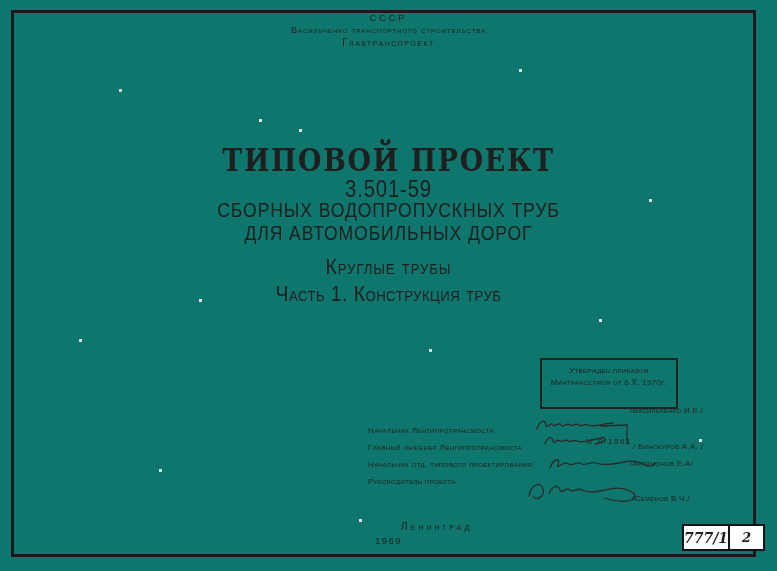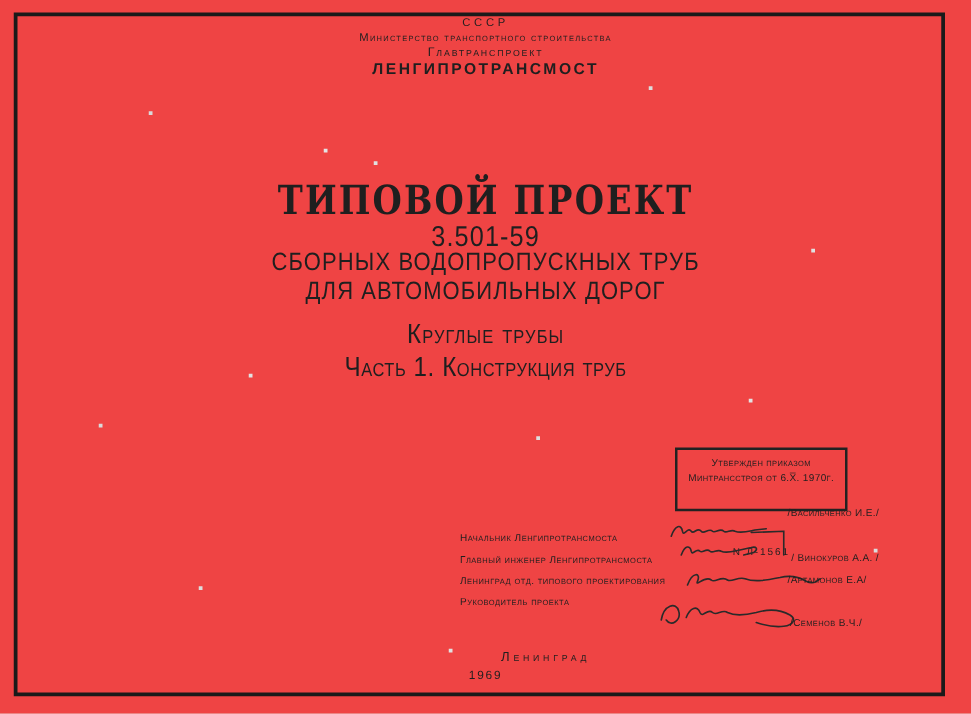--- a/index.html
+++ b/index.html
@@ -1,17 +1,17 @@
 <!DOCTYPE html>
 <html><head>
 <meta charset="utf-8">
 <style>
   html,body{margin:0;padding:0;background:#e8e8e4;}
   .page{
-    position:relative;width:777px;height:571px;background:#ef4444;
+    position:relative;width:777px;height:571px;background:#0f766e;
     font-family:"Liberation Sans", sans-serif;color:#1f1f1f;overflow:hidden;
   }
   .frame{
     position:absolute;left:11px;top:10px;width:739px;height:541px;
     border:3px solid #1a1a1a;box-sizing:content-box;
   }
   .c{position:absolute;left:0;width:777px;text-align:center;white-space:nowrap;}
   .sc{font-variant:small-caps;}
   .cond{transform:scaleX(0.88);transform-origin:50% 50%;}
 
@@ -63,52 +63,55 @@
       360px 520px 0 1px #e1e1e1, 600px 320px 0 1px #e3e3e3, 260px 120px 0 1px #e4e4e4;}
 </style>
 </head>
 <body>
 
 <div class="page">
   <div class="frame"></div>
   <div class="noise"></div>
 
   <div class="c h1">СССР</div>
-  <div class="c h2 sc">Министерство транспортного строительства</div>
+  <div class="c h2 sc">Васильченко транспортного строительства</div>
   <div class="c h3 sc">Главтранспроект</div>
-  <div class="c h4">ЛЕНГИПРОТРАНСМОСТ</div>
 
   <div class="c t-main">ТИПОВОЙ ПРОЕКТ</div>
   <div class="c t-num cond">3.501-59</div>
   <div class="c t-l2 cond">СБОРНЫХ ВОДОПРОПУСКНЫХ ТРУБ</div>
   <div class="c t-l3 cond">ДЛЯ АВТОМОБИЛЬНЫХ ДОРОГ</div>
   <div class="c t-s1 sc cond">Круглые трубы</div>
   <div class="c t-s2 sc cond">Часть 1. Конструкция труб</div>
 
   <div class="stamp sc">
     <div>Утвержден приказом</div>
     <div>Минтрансстроя от 6.X̅. 1970г.</div>
     <div class="num">N Л-1561</div>
   </div>
 
   <div class="sig-label sc r1">Начальник Ленгипротрансмоста</div>
   <div class="sig-label sc r2">Главный инженер Ленгипротрансмоста</div>
-  <div class="sig-label sc r3">Ленинград отд. типового проектирования</div>
+  <div class="sig-label sc r3">Начальник отд. типового проектирования</div>
   <div class="sig-label sc r4">Руководитель проекта</div>
 
   <svg class="sigs" viewBox="0 0 145 95" xmlns="http://www.w3.org/2000/svg">
     <g fill="none" stroke="#2a2a2a" stroke-width="1.3" stroke-linecap="round">
       <path d="M22,17 C25,8 30,7 31,13 C32,18 35,9 38,13 C40,16 43,9 46,13 C48,16 52,10 55,13 C57,15 61,10 64,13 C66,15 70,11 73,13 C78,15 84,13 89,12 L98,11 M86,14 L112,13 L112,32"></path>
       <path d="M30,32 C33,24 37,24 38,29 C39,33 42,26 45,29 C47,31 50,26 53,29 C55,31 59,27 62,29 C66,31 72,29 77,28 L86,26 C90,25 92,27 88,30 L80,32"></path>
       <path d="M35,56 C39,45 46,46 43,53 C41,58 49,48 54,52 C57,55 62,48 67,52 C70,54 76,49 81,51 C89,54 99,52 109,50 C117,48 125,50 130,53 C134,55 138,54 141,51"></path>
       <path d="M14,84 C16,72 26,69 28,77 C30,84 22,90 18,84 M34,82 C37,74 43,72 45,78 C47,83 51,74 55,78 C58,81 63,75 67,78 C73,81 82,80 90,78 C100,75 110,76 117,80 C122,83 120,88 112,89 C104,90 96,88 90,86"></path>
     </g>
   </svg>
 
   <div class="sig-name sc n1">/Васильченко И.Е./</div>
   <div class="sig-name sc n2">/ Винокуров А.А. /</div>
   <div class="sig-name sc n3">/Артамонов Е.А/</div>
   <div class="sig-name sc n4">/Семенов В.Ч./</div>
 
   <div class="c city sc">Ленинград</div>
   <div class="c year">1969</div>
 
+  <div class="corner">
+    <div class="corner-left">777/1</div>
+    <div class="corner-right">2</div>
+  </div>
 </div>
 
 </body></html>

